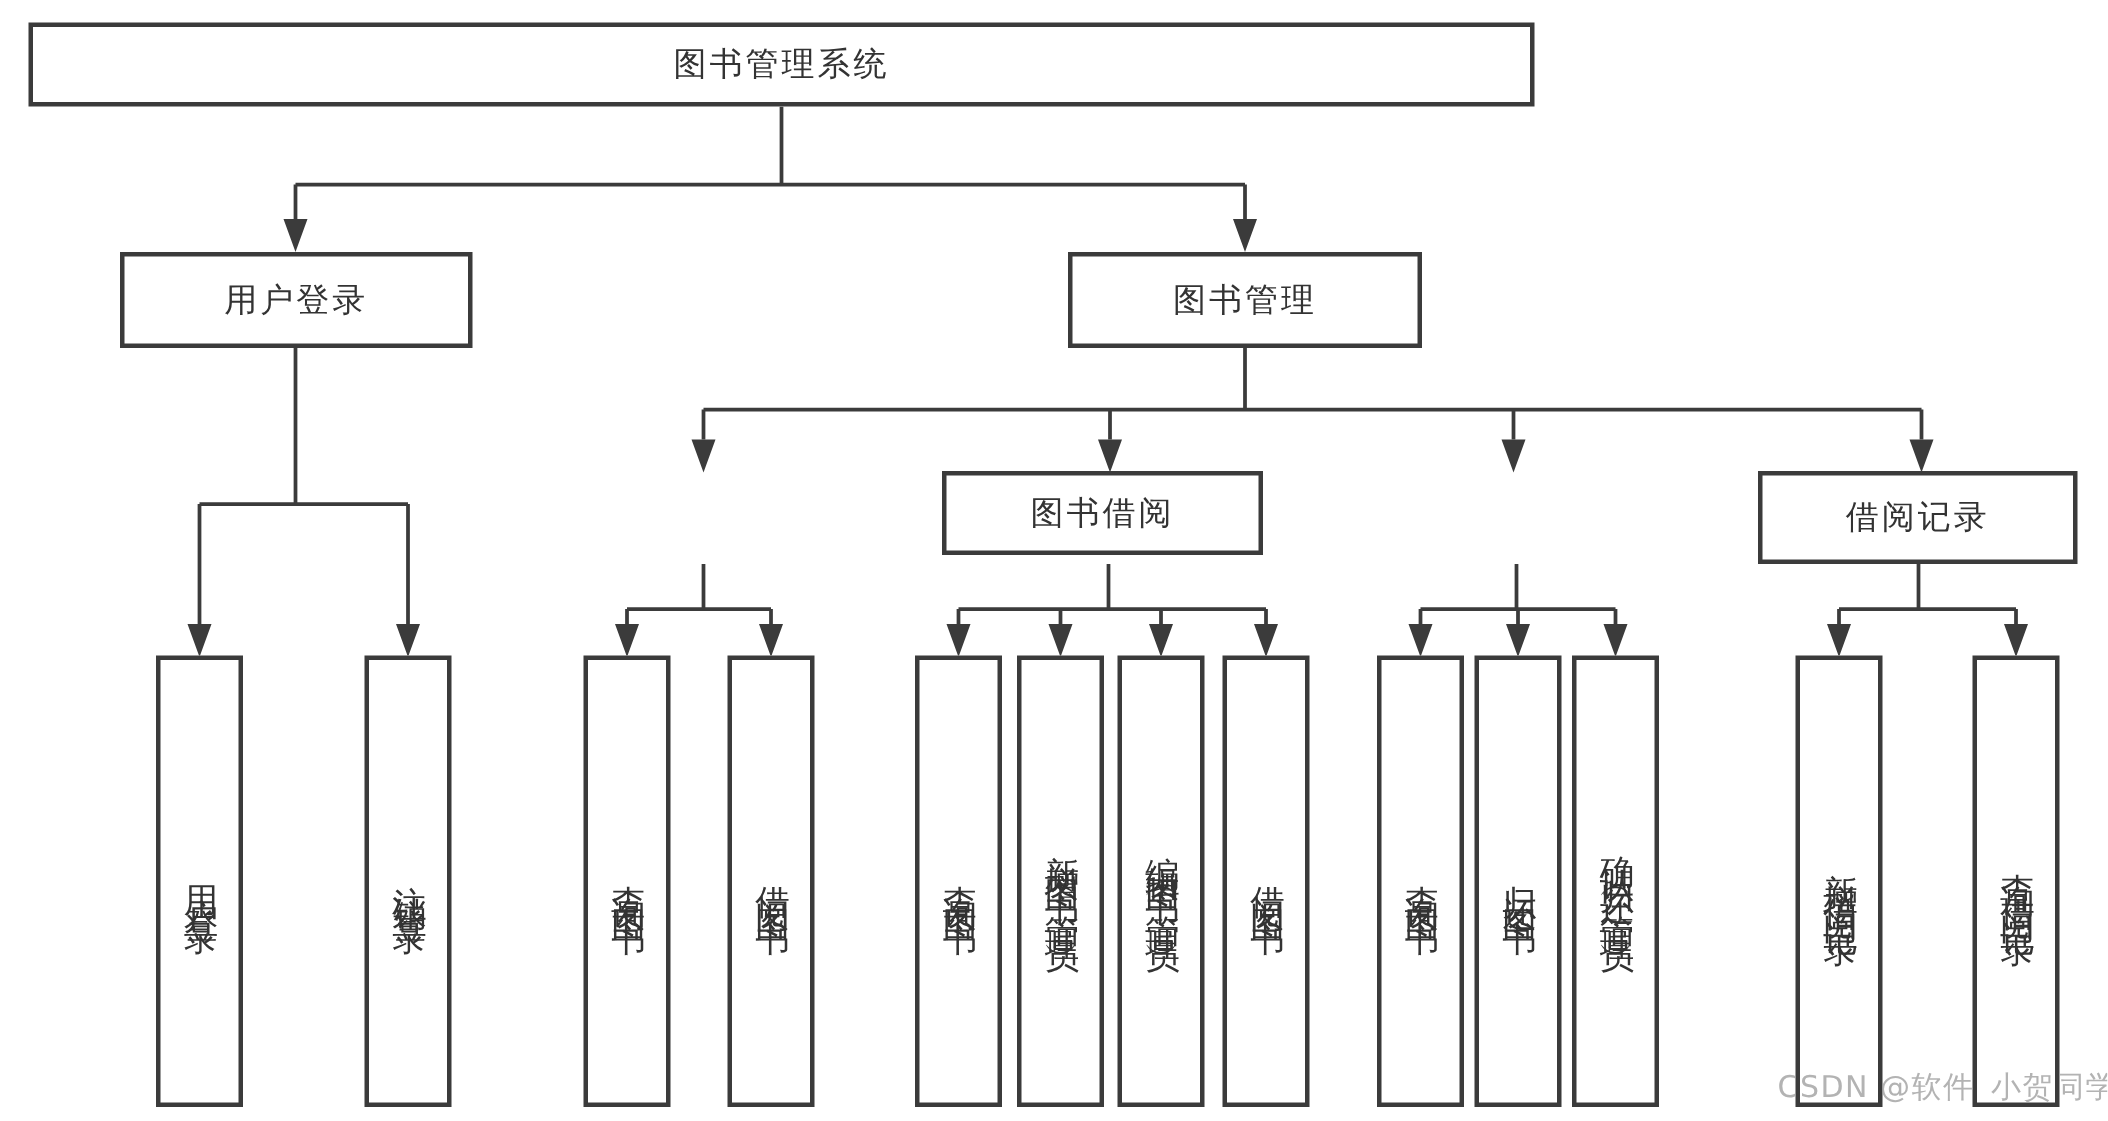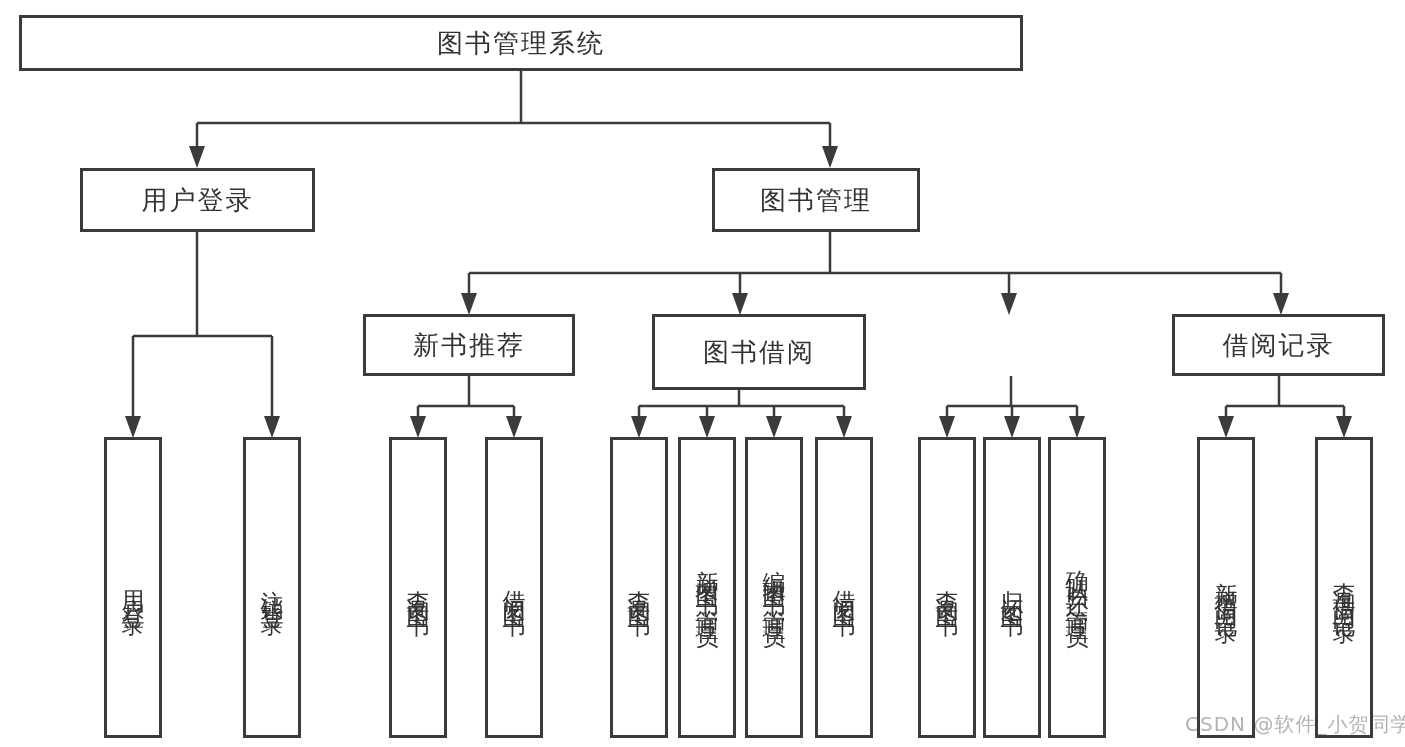--- a/index.html
+++ b/index.html
@@ -34,21 +34,21 @@
     position: absolute;
     box-sizing: border-box;
     background: #ffffff;
     border: 3px solid var(--box-border, #3b3b3b);
     display: flex;
     align-items: center;
     justify-content: center;
     color: var(--text, #333333);
   }
   .node.h span {
-    font-size: 26px;
+    font-size: 22px;
     letter-spacing: 2px;
     white-space: nowrap;
   }
   .node.v span {
     writing-mode: vertical-lr;
     text-orientation: mixed;
     font-size: 23px;
     letter-spacing: 8px;
     line-height: 1;
   }
@@ -89,28 +89,25 @@
              M1336 416 L1352 416 L1344 438 Z"></path>
   </svg>
 
   <div class="node h" style="left:19px; top:15px; width:1004px; height:56px;">
     <span>图书管理系统</span>
   </div>
 
   <div class="node h" style="left:80px; top:168px; width:235px; height:64px;">
     <span>用户登录</span>
   </div>
-  <div class="node h" style="left:712px; top:168px; width:208px; height:64px;">
+  <div class="node h" style="left:712px; top:168px; width:236px; height:64px;">
     <span>图书管理</span>
   </div>
 
-  <div class="node h" style="left:363px; top:314px; width:212px; height:62px;">
-    <span>新书推荐</span>
-  </div>
-  <div class="node h" style="left:652px; top:314px; width:214px; height:76px;">
+  <div class="node h" style="left:628px; top:314px; width:214px; height:56px;">
     <span>图书借阅</span>
   </div>
   <div class="node h" style="left:1172px; top:314px; width:213px; height:62px;">
     <span>借阅记录</span>
   </div>
 
   <div class="node v" style="left:104px; top:437px; width:58px; height:301px;">
     <span>用户登录</span>
   </div>
   <div class="node v" style="left:243px; top:437px; width:58px; height:301px;">

